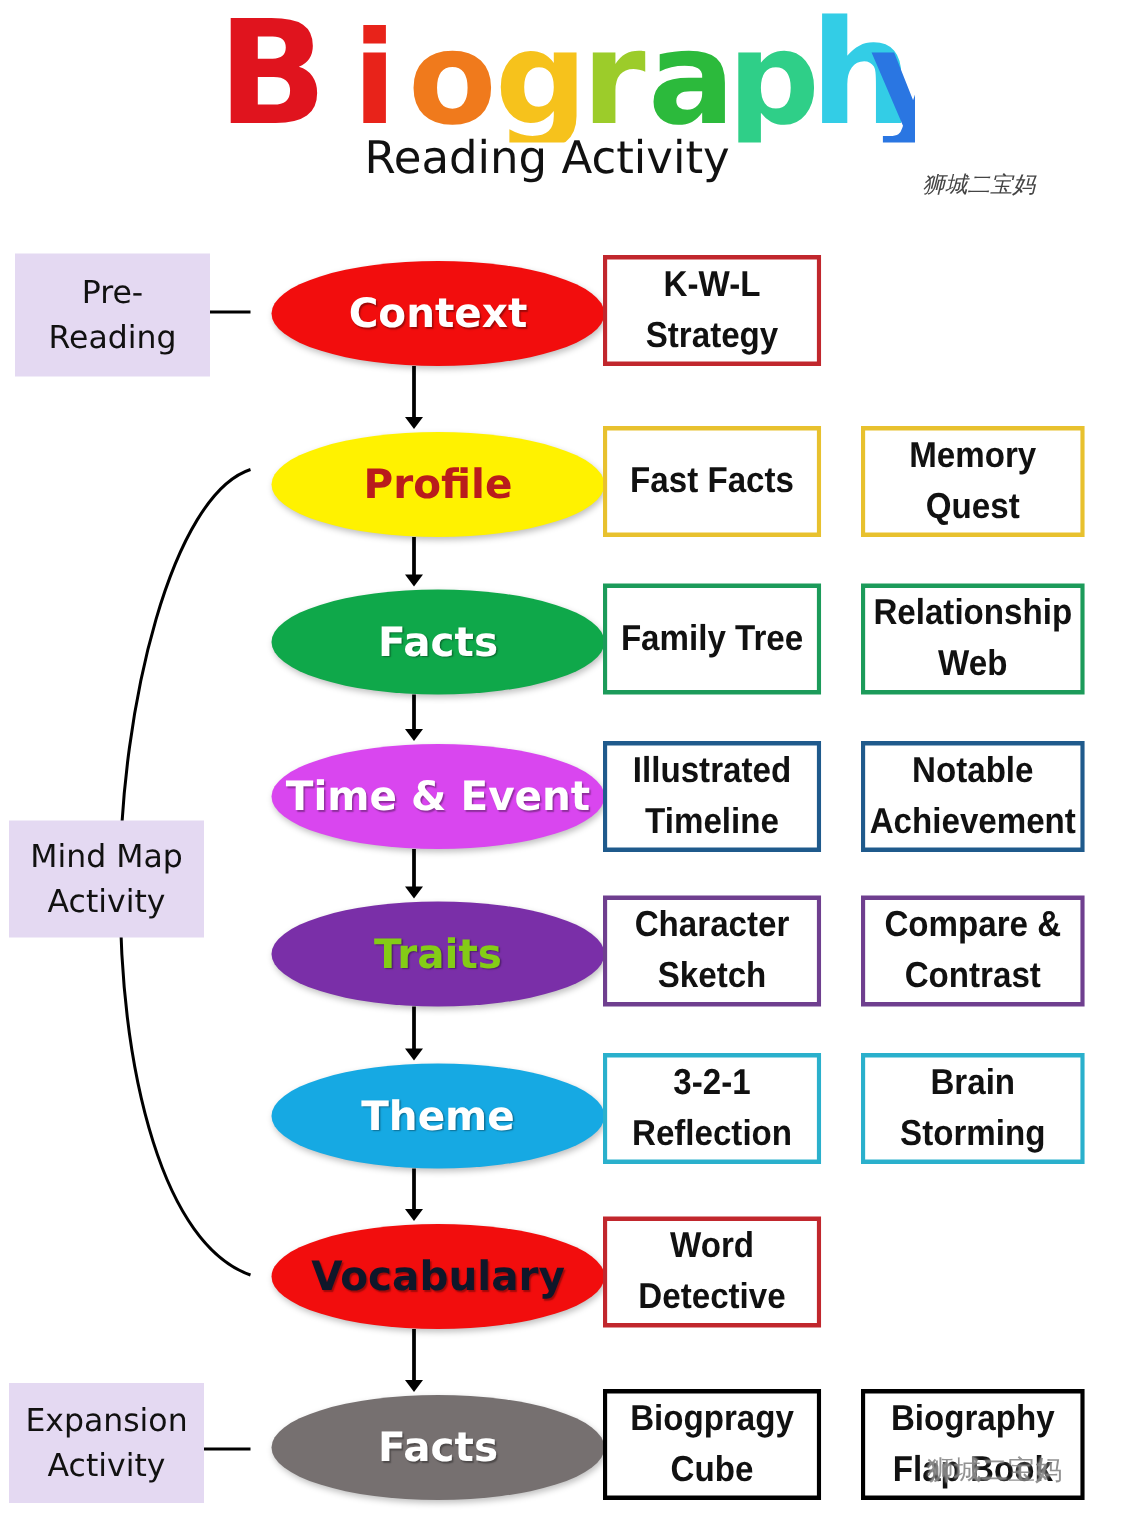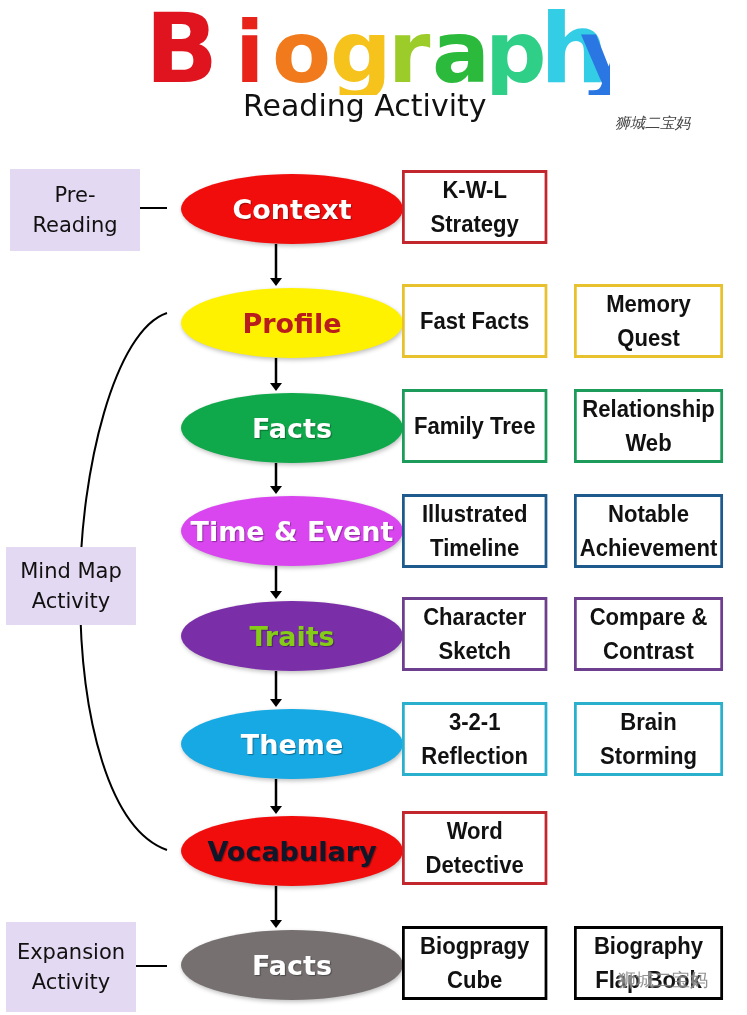--- a/index.html
+++ b/index.html
@@ -72,21 +72,21 @@
       <path d="M270,806 L282,806 L276,814 Z" fill="#000"></path>
       <line x1="276" x2="276" y1="886" y2="922" stroke="#000" stroke-width="2.5"></line>
       <path d="M270,920 L282,920 L276,928 Z" fill="#000"></path>
     </g>
 </svg>
 
 <div class="stage" style="left:10px; top:169px; width:130px; height:82px;">Pre-
 Reading</div>
 <div class="stage" style="left:6px; top:547px; width:130px; height:78px;">Mind Map
 Activity</div>
-<div class="stage" style="left:6px; top:922px; width:130px; height:90px;">Expansion
+<div class="stage" style="left:6px; top:922px; width:130px; height:80px;">Expansion
 Activity</div>
 
 <div id="ovals">
     <div class="oval" style="top: 174px; background: rgb(242, 13, 13); color: rgb(255, 255, 255);">Context</div>
     <div class="oval" style="top: 288px; background: rgb(255, 242, 0); color: #b91c1c; text-shadow: none;">Profile</div>
     <div class="oval" style="top: 393px; background: rgb(15, 168, 74); color: rgb(255, 255, 255);">Facts</div>
     <div class="oval" style="top: 496px; background: #d946ef; color: rgb(255, 255, 255);">Time &amp; Event</div>
     <div class="oval" style="top: 601px; background: rgb(122, 47, 168); color: #84cc16;">Traits</div>
     <div class="oval" style="top: 709px; background: rgb(22, 169, 227); color: rgb(255, 255, 255);">Theme</div>
     <div class="oval" style="top: 816px; background: rgb(242, 13, 13); color: #0f172a;">Vocabulary</div>

